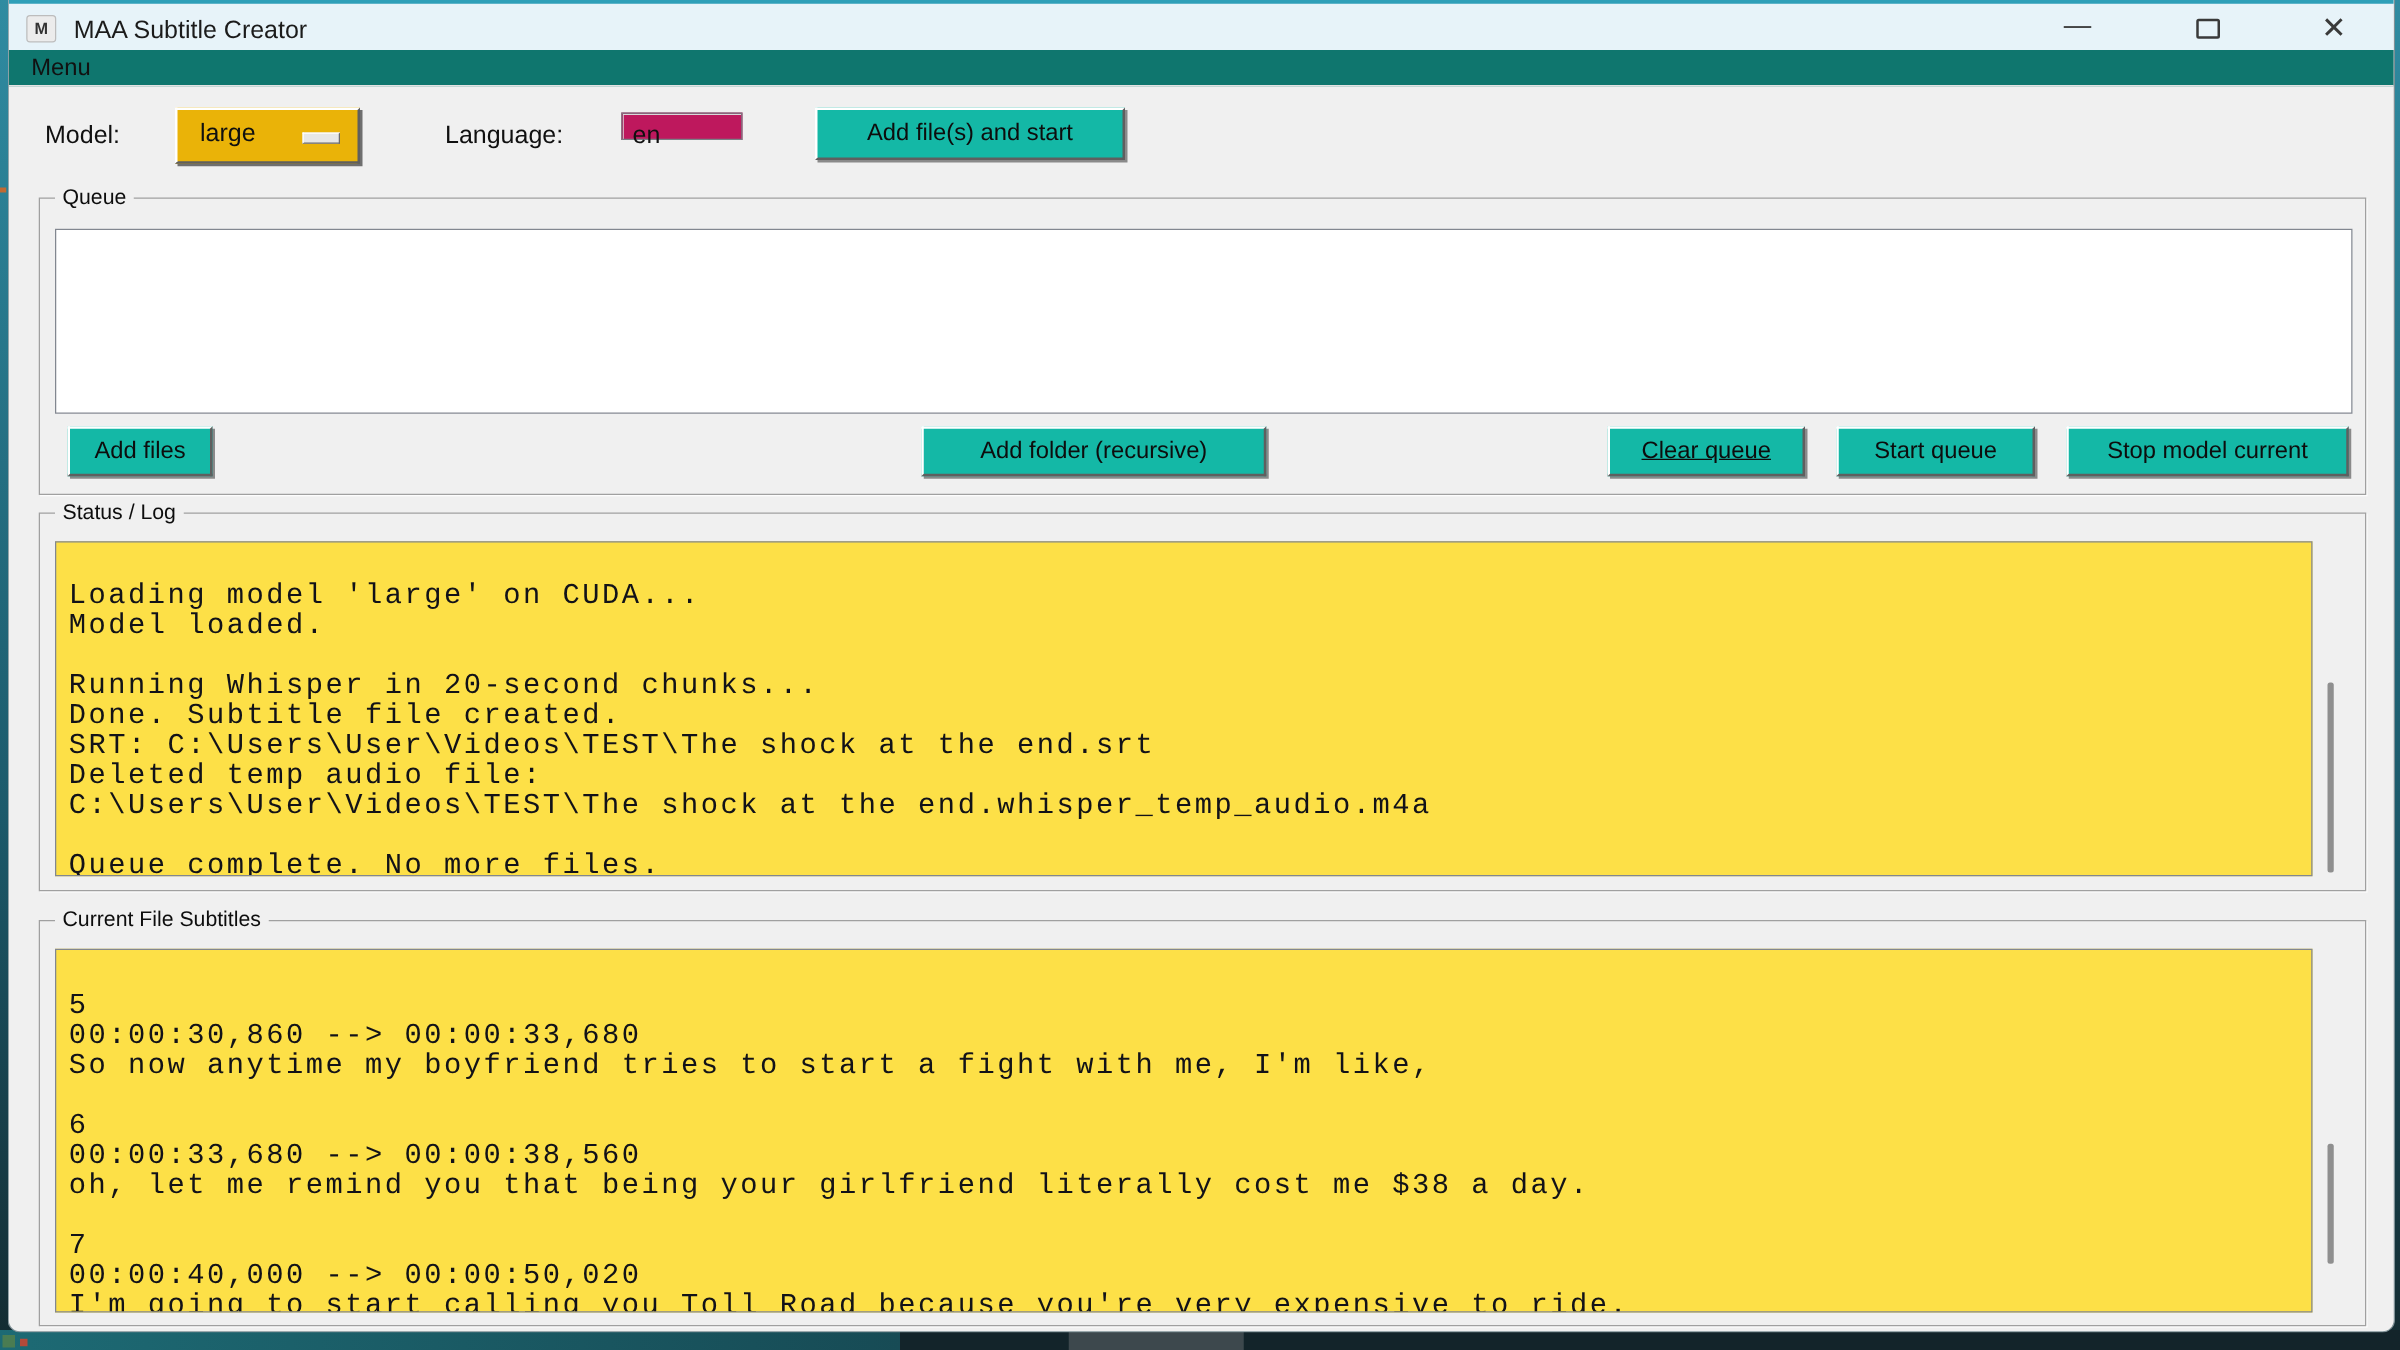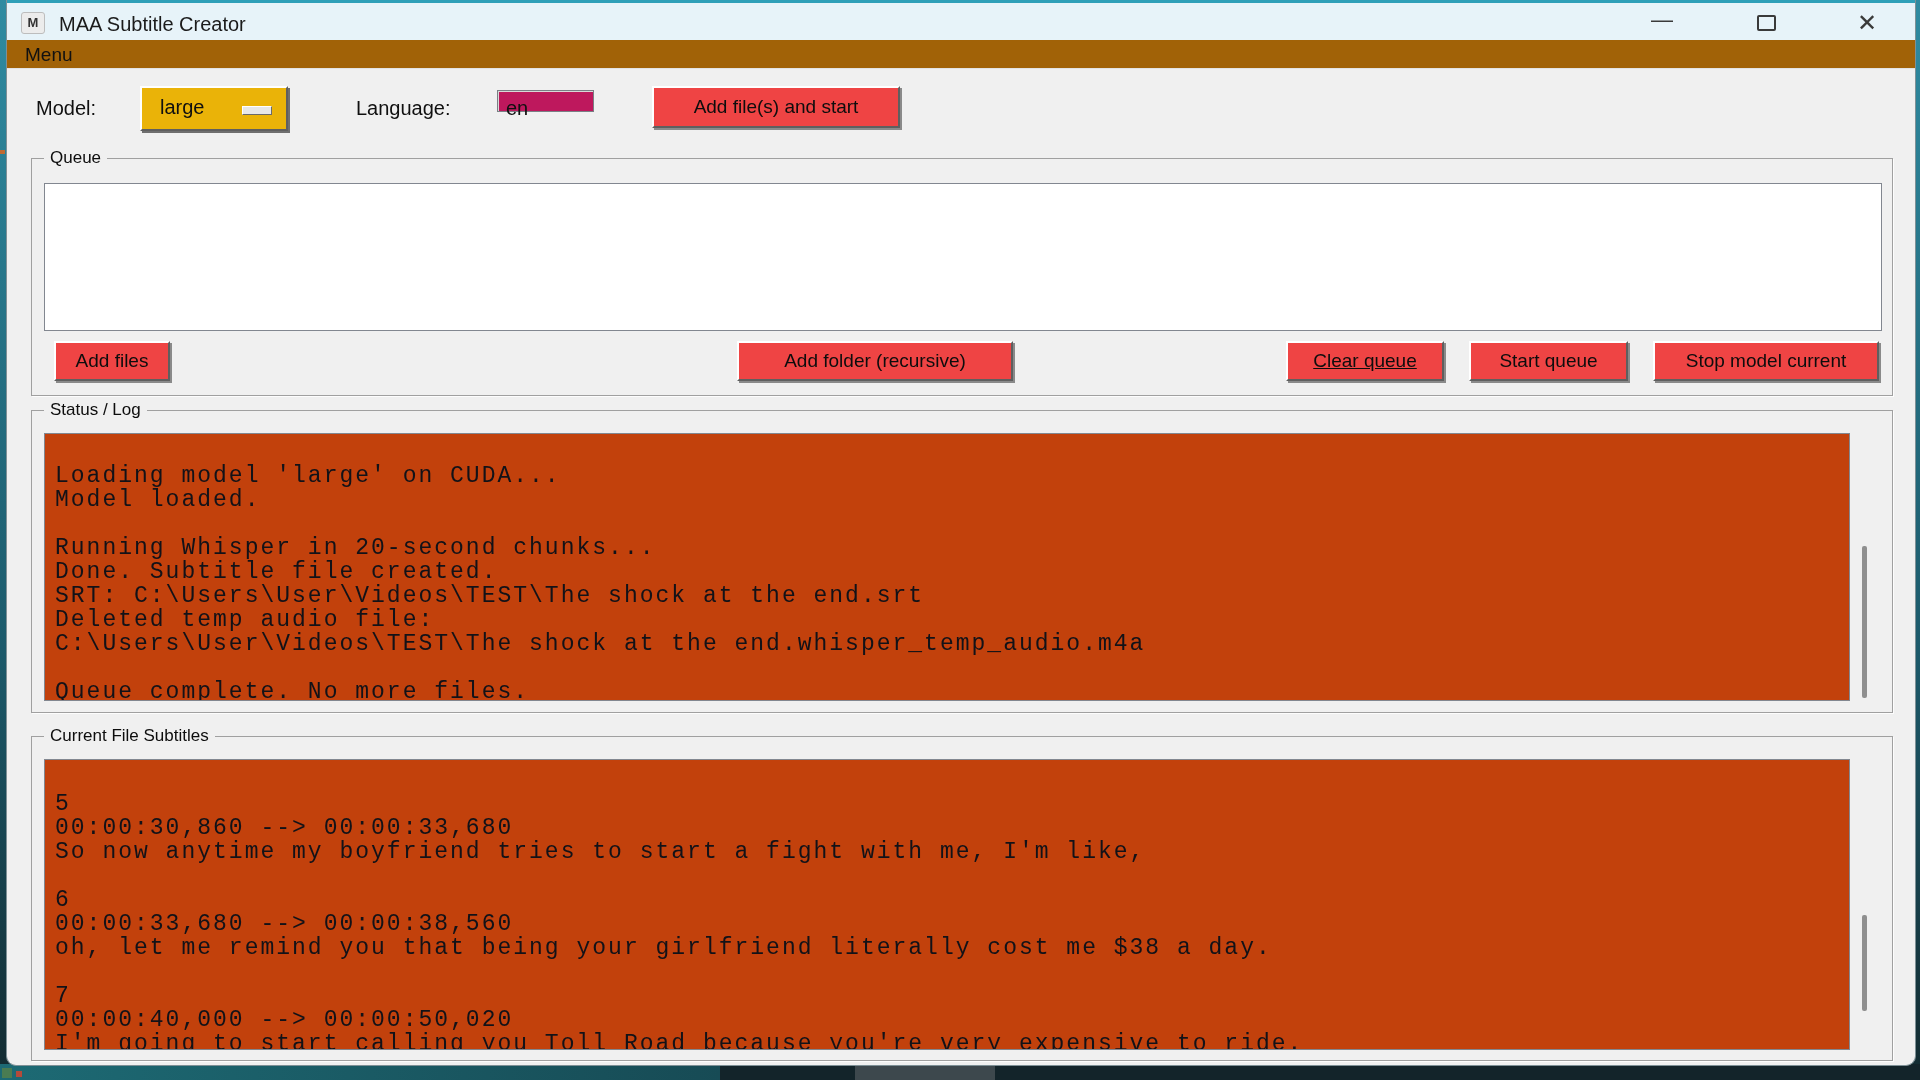--- a/index.html
+++ b/index.html
@@ -33,36 +33,36 @@
     font-size:20px; color:#1b1b1b; }
   .win-btn { position:absolute; top:0; width:62px; height:40px; text-align:center;
     color:#3a3a3a; cursor:default; }
   .win-btn.min { left:1624px; font-size:22px; line-height:34px; }
   .win-btn.max { left:1728px; }
   .win-btn.max .box { display:inline-block; width:19px; height:16px;
     border:2px solid #3a3a3a; border-radius:2px; margin-top:12px; }
   .win-btn.close { left:1829px; font-size:24px; line-height:40px; }
 
   .menubar { position:absolute; left:0; top:40px; width:100%; height:29px;
-    background:#a16207; border-bottom:1px solid #e3e3e3;text-align:right; }
+    background:#0f766e; border-bottom:1px solid #e3e3e3;text-align:right; }
   .menu-item { position:absolute; left:10px; top:0; height:29px; padding:0 8px;
     line-height:29px; font-size:19px; color:#111; }
 
   
   .lbl { position:absolute; font-size:20px; color:#101010; }
   .dropdown { position:absolute; left:133px; top:86px; width:148px; height:45px;
     background:#eab308; border:2px solid; border-color:#ffffff #5f5f5f #5f5f5f #ffffff;
     box-shadow:2px 2px 0 #6f6f6f; font-size:20px; color:#101010; }
   .dropdown .val { position:absolute; left:18px; top:8px; }
   .dd-indicator { position:absolute; right:14px; top:18px; width:30px; height:9px;
     background:#e7e7e7; border:1px solid; border-color:#ffffff #6a6a6a #6a6a6a #ffffff; }
   .entry { position:absolute; left:490px; top:90px; width:97px; height:22px;
     background:#be185d; border:1px solid #7a7f85; box-shadow:inset 1px 1px 0 #d9d9d9;
     font-size:20px; color:#101010; padding:6px 0 0 8px; }
-  .btn { background:#ef4444; border:2px solid; border-color:#ffffff #5f5f5f #5f5f5f #ffffff;
+  .btn { background:#14b8a6; border:2px solid; border-color:#ffffff #5f5f5f #5f5f5f #ffffff;
     box-shadow:2px 2px 0 #8a8a8a; font-size:19px; color:#0d0d0d;
     text-align:center; position:absolute; height:42px; line-height:38px; }
   .btn-addstart { left:645px; top:86px; width:248px; }
 
   
   .frame { position:absolute; border:1px solid #a0a0a0; box-shadow:1px 1px 0 #fdfdfd; }
   .legend { position:absolute; top:-11px; left:12px; background:#f0f0f0;
     padding:0 6px; font-size:17px; color:#0d0d0d; }
   .frame-queue { left:24px; top:158px; width:1862px; height:238px; }
   .frame-status { left:24px; top:410px; width:1862px; height:303px; }
@@ -73,21 +73,21 @@
 
   .qbtn { top:182px; height:40px; line-height:36px; }
   .qbtn.add-files { left:22px; width:116px; }
   .qbtn.add-folder { left:705px; width:276px; }
   .qbtn.remove-sel { left:1006px; width:226px; }
   .qbtn.clear-q { left:1254px; width:158px;text-decoration:underline; }
   .qbtn.start-q { left:1437px; width:159px; }
   .qbtn.stop-after { left:1621px; width:226px; }
 
   .textarea { position:absolute; left:12px; top:22px; width:1806px;
-    background:#c2410c; border:1px solid #828790; overflow:hidden; }
+    background:#fde047; border:1px solid #828790; overflow:hidden; }
   .ta-status { height:268px; }
   .ta-subs { height:291px; }
   .mono { white-space:pre; font-family:"Liberation Mono","DejaVu Sans Mono",monospace;
     font-size:23px; line-height:24px; letter-spacing:2px; color:#121218;
     padding:6px 10px; }
   .ta-subs .mono { padding-top:8px; }
 
   .scroll-thumb { position:absolute; width:5px; background:#8f8f8f; border-radius:2px; }
   .thumb-status { left:1830px; top:135px; height:152px; }
   .thumb-subs { left:1830px; top:178px; height:96px; }

